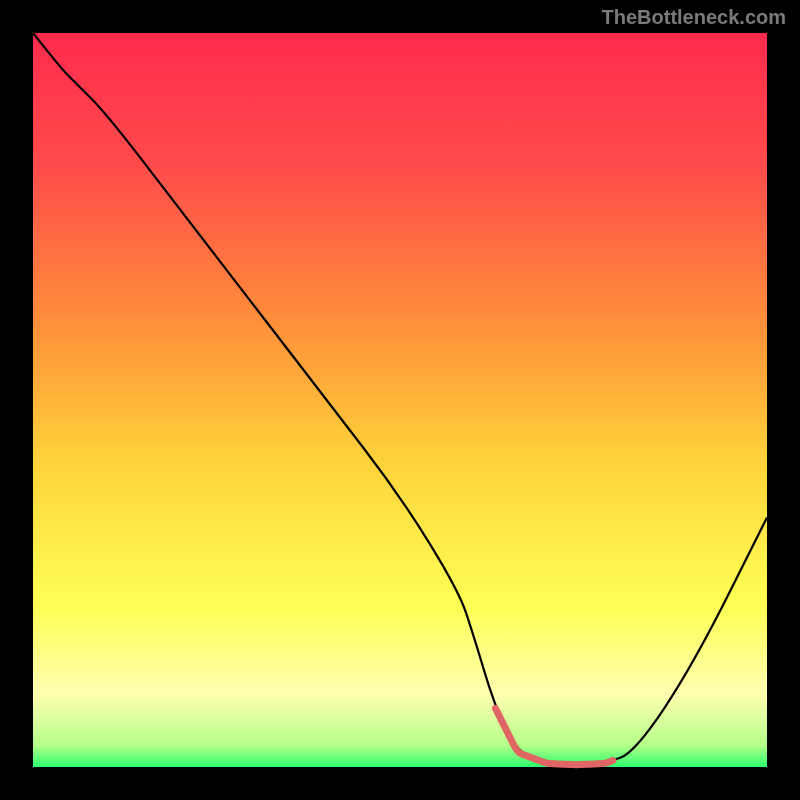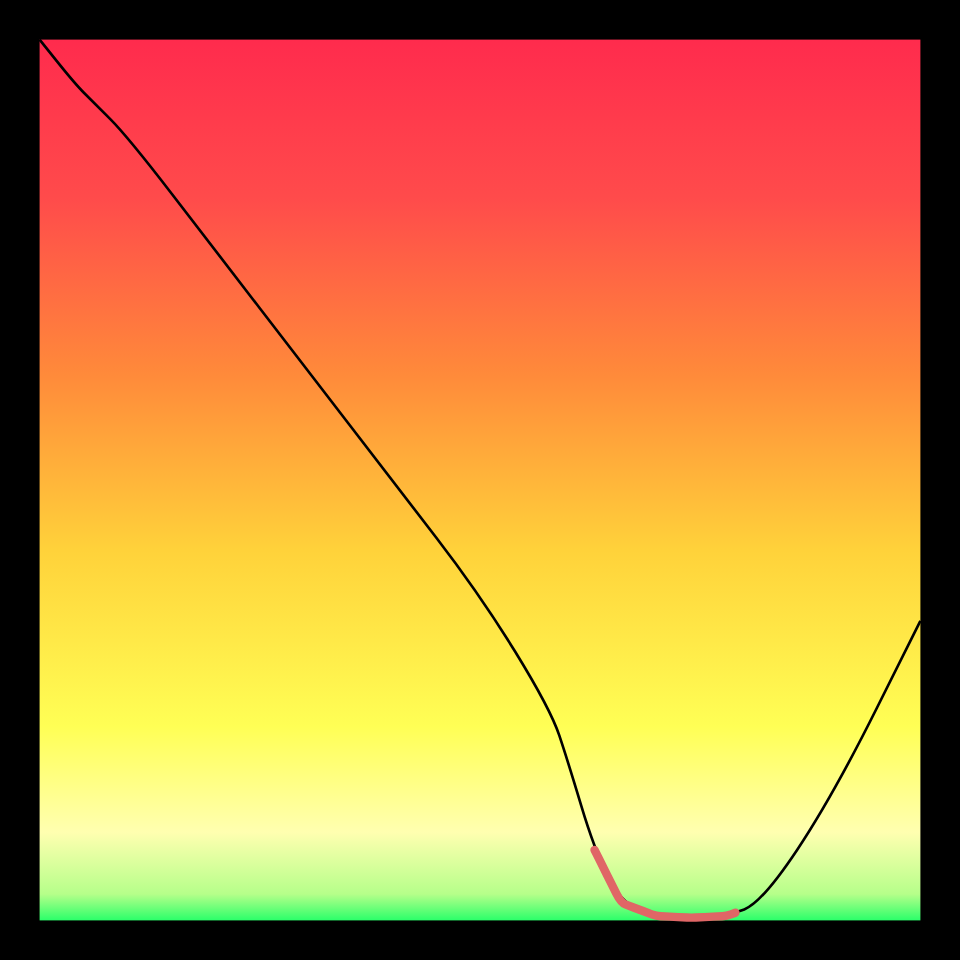--- a/index.html
+++ b/index.html
@@ -32,20 +32,21 @@
     left: 0;
     width: 800px;
     height: 800px;
     display: block;
   }
 </style>
 </head>
 <body>
 <div class="container">
 
+  <div class="watermark">TheBottleneck.com</div>
 
   <svg id="chart-svg" class="chart-svg" viewBox="0 0 800 800">
     <defs>
       <linearGradient id="bgGrad" x1="0" y1="0" x2="0" y2="1">
         <stop id="g0" offset="0%" stop-color="#ff2b4d"></stop>
         <stop id="g1" offset="18%" stop-color="#ff4b4b"></stop>
         <stop id="g2" offset="38%" stop-color="#ff8a3a"></stop>
         <stop id="g3" offset="58%" stop-color="#ffd23a"></stop>
         <stop id="g4" offset="78%" stop-color="#ffff55"></stop>
         <stop id="g5" offset="90%" stop-color="#ffffb0"></stop>

